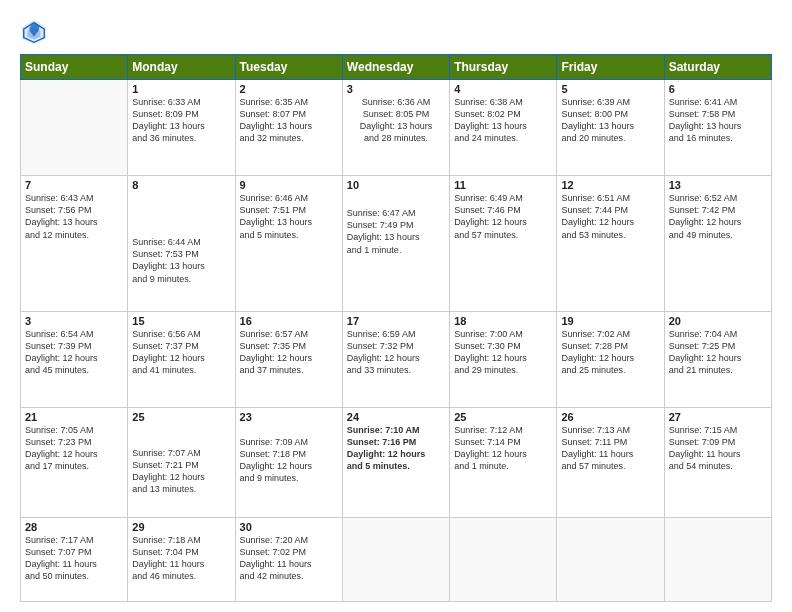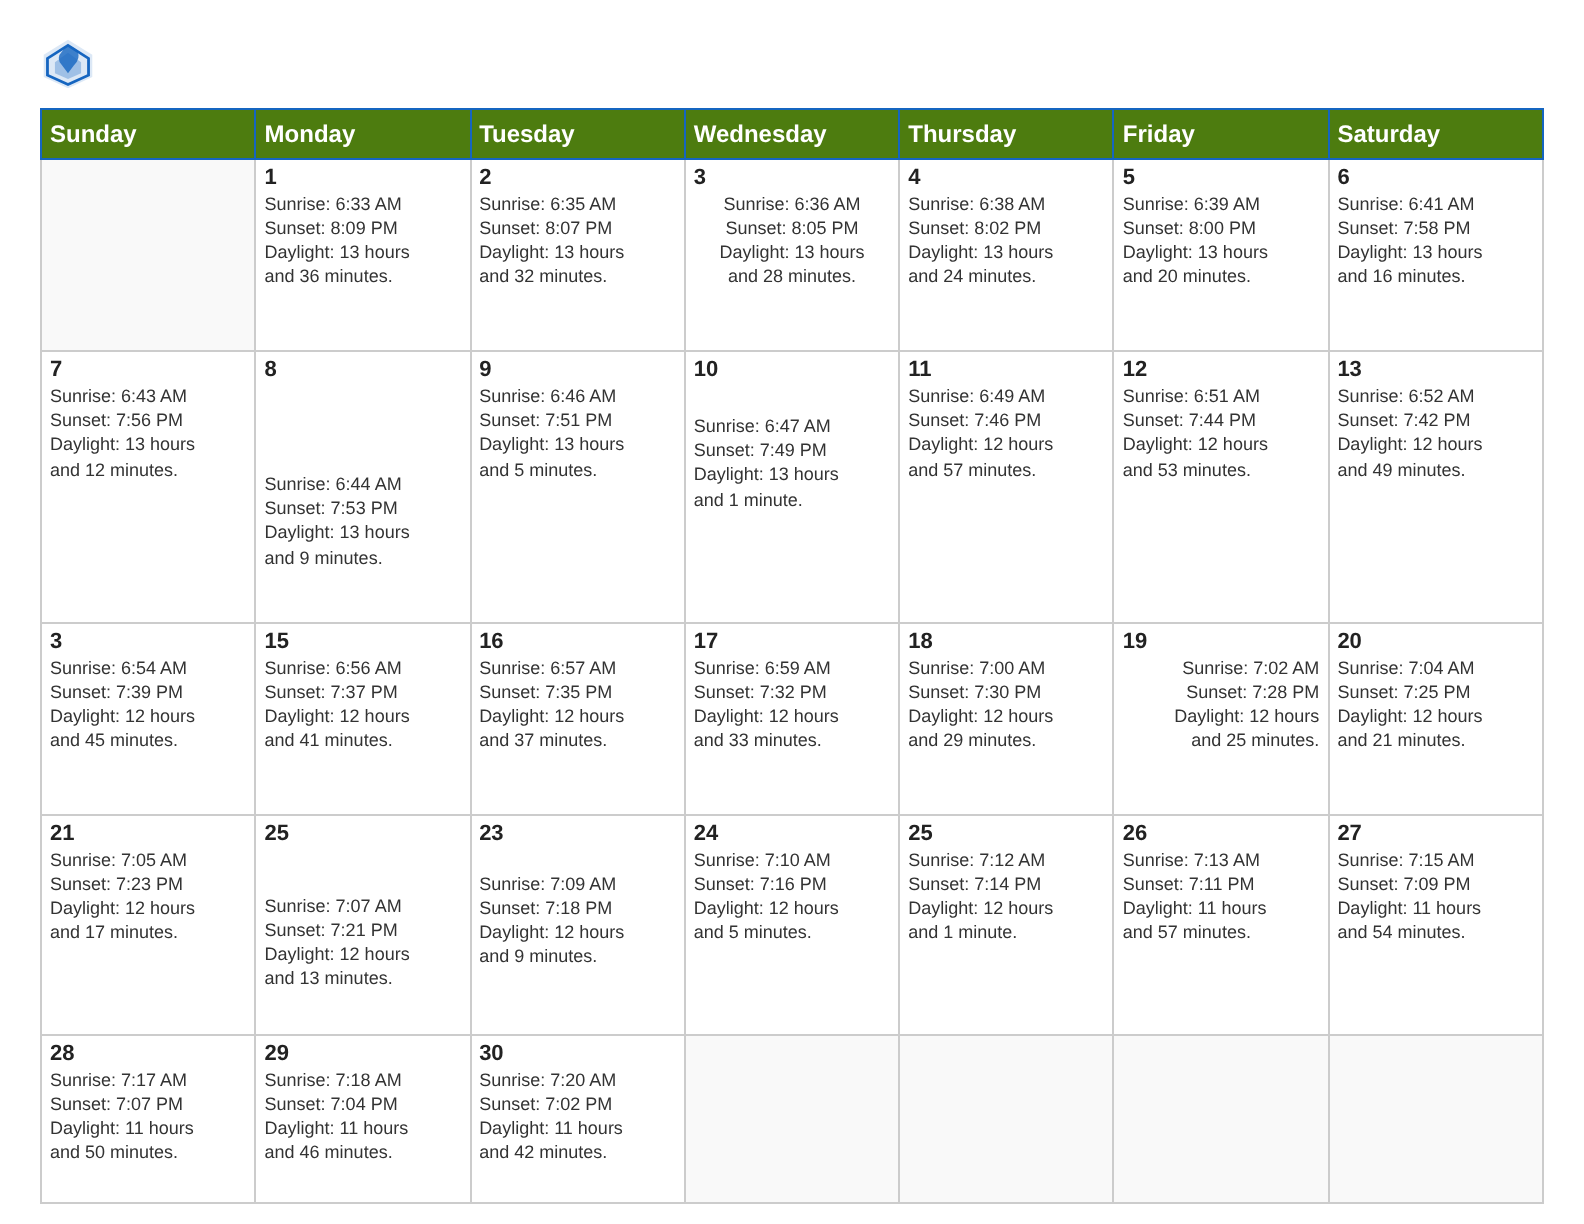--- a/index.html
+++ b/index.html
@@ -259,21 +259,21 @@
           </td>
           <td>
             <div class="day-number">18</div>
             <div class="day-info" style="white-space: pre-line;">Sunrise: 7:00 AM
 Sunset: 7:30 PM
 Daylight: 12 hours
 and 29 minutes.</div>
           </td>
           <td>
             <div class="day-number">19</div>
-            <div class="day-info" style="white-space: pre-line; text-align: right;">Sunrise: 7:02 AM
+            <div class="day-info" style="white-space: pre-line;">Sunrise: 7:02 AM
 Sunset: 7:28 PM
 Daylight: 12 hours
 and 25 minutes.</div>
           </td>
           <td>
             <div class="day-number">20</div>
             <div class="day-info" style="white-space: pre-line;">Sunrise: 7:04 AM
 Sunset: 7:25 PM
 Daylight: 12 hours
 and 21 minutes.</div>
@@ -296,21 +296,21 @@
           </td>
           <td>
             <div class="day-number">23</div>
             <div class="day-info" style="white-space: pre-line; margin-top: 13px;">Sunrise: 7:09 AM
 Sunset: 7:18 PM
 Daylight: 12 hours
 and 9 minutes.</div>
           </td>
           <td>
             <div class="day-number">24</div>
-            <div class="day-info" style="white-space: pre-line;">Sunrise: 7:10 AM
+            <div class="day-info" style="white-space: pre-line; font-weight: bold;">Sunrise: 7:10 AM
 Sunset: 7:16 PM
 Daylight: 12 hours
 and 5 minutes.</div>
           </td>
           <td>
             <div class="day-number">25</div>
             <div class="day-info" style="white-space: pre-line;">Sunrise: 7:12 AM
 Sunset: 7:14 PM
 Daylight: 12 hours
 and 1 minute.</div>

